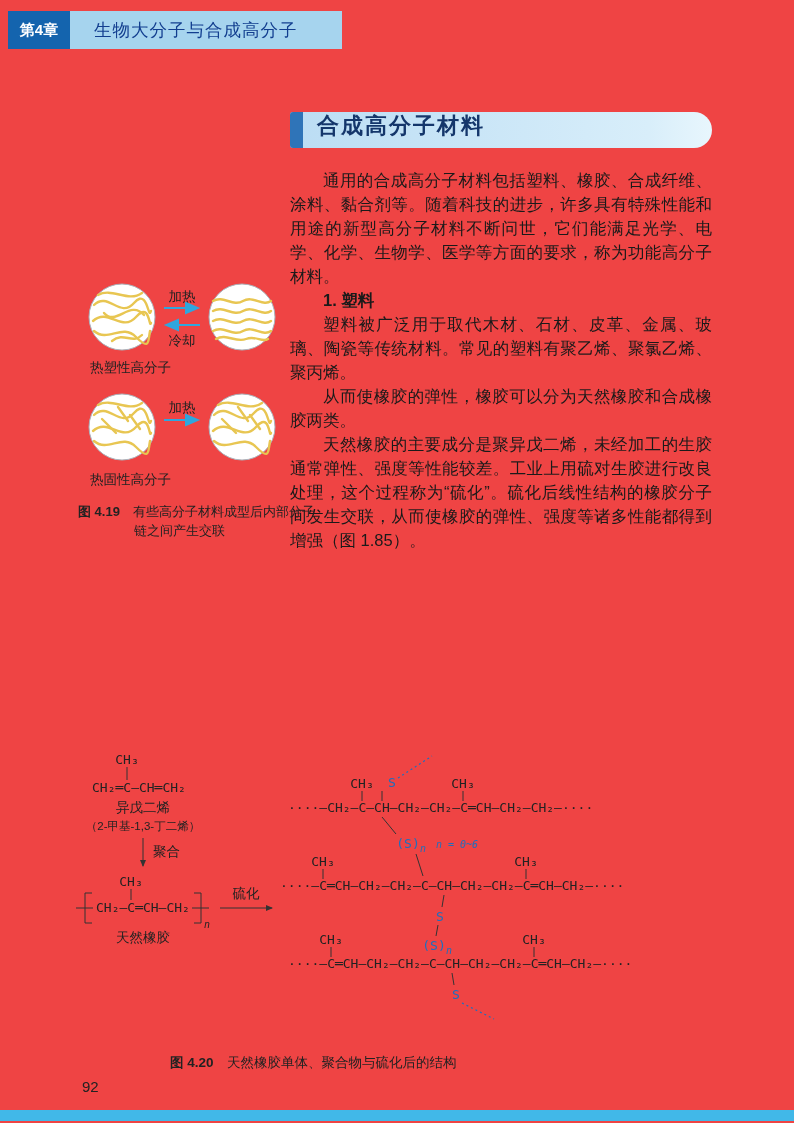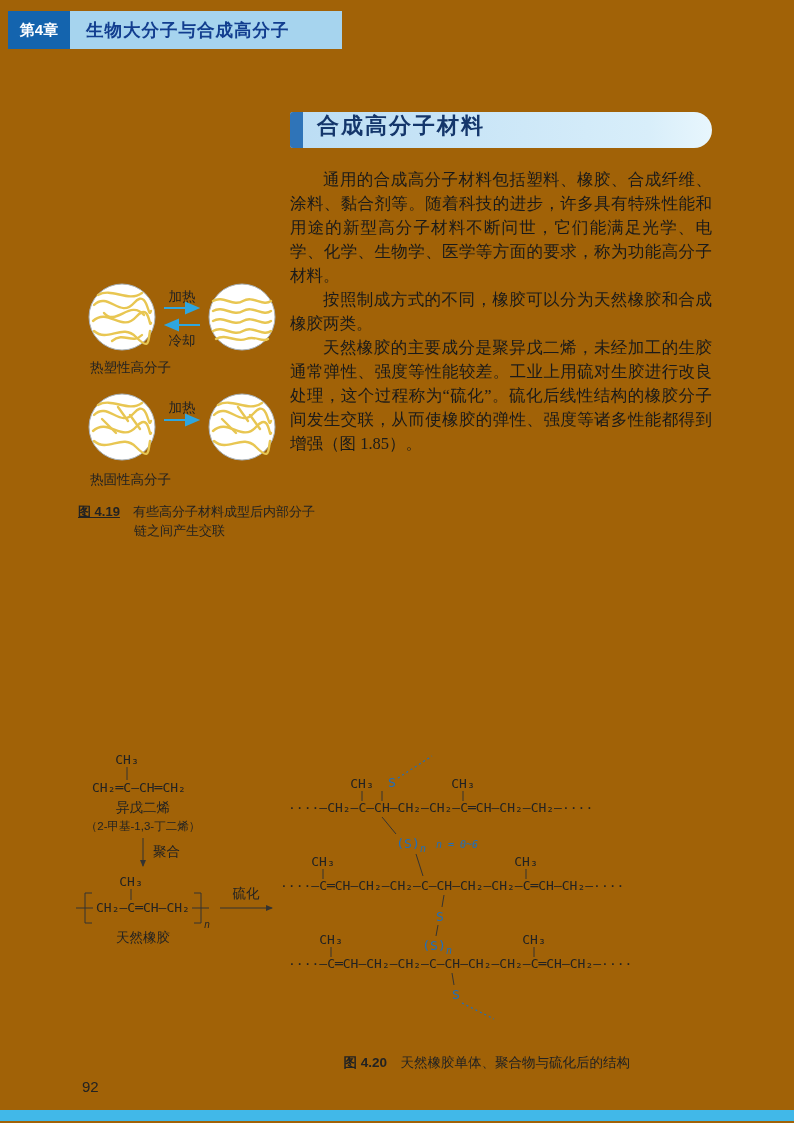--- a/index.html
+++ b/index.html
@@ -1,43 +1,43 @@
 <!DOCTYPE html>
 <html><head>
 <meta charset="utf-8">
 <style>
   html,body{margin:0;padding:0;background:#e9e9e9;}
-  .page{position:relative;width:794px;height:1123px;background:#a16207;overflow:hidden;
+  .page{position:relative;width:794px;height:1123px;background:#ef4444;overflow:hidden;
         font-family:"Liberation Sans",sans-serif;color:#1a1a1a;}
   
   .chapter-bar{position:absolute;left:8px;top:11px;height:38px;display:flex;}
   .chapter-badge{width:62px;height:38px;background:#1464AE;color:#fff;font-weight:bold;
         font-size:15px;display:flex;align-items:center;justify-content:center;}
-  .chapter-title{width:272px;height:38px;background:#A6D4EE;color:#123E8F;font-weight:bold;
-        font-size:17.5px;display:flex;align-items:center;padding-left:16px;box-sizing:border-box;
+  .chapter-title{width:272px;height:38px;background:#A6D4EE;color:#123E8F;font-weight:normal;
+        font-size:17.5px;display:flex;align-items:center;padding-left:24px;box-sizing:border-box;
         letter-spacing:1px;}
   
   .section-box{position:absolute;left:290px;top:112px;width:422px;height:36px;
         background:linear-gradient(90deg,#BBDDF4 0%,#D8EEFA 85%,#E8F6FD 100%);
         border-radius:3px 18px 18px 3px;display:flex;align-items:center;}
   .section-accent{width:13px;height:36px;background:#2F74B8;border-radius:3px 0 0 3px;flex:none;}
   .section-box h1{margin:0 0 8px 14px;font-size:22px;color:#14366B;letter-spacing:2px;}
   
   .main-text{position:absolute;left:290px;top:168px;width:422px;font-size:16.5px;
-        line-height:24px;text-align:justify;font-family:Liberation Serif, serif;}
+        line-height:24px;text-align:justify;}
   .main-text p{margin:0;text-indent:2em;}
   .main-text h3{margin:0;font-size:16.5px;text-indent:2em;font-weight:bold;}
   
   .fig419{position:absolute;left:82px;top:272px;width:205px;}
   .fig419-caption{position:absolute;left:78px;top:489px;width:182px;font-size:13px;
         line-height:19px;padding-left:56px;text-indent:-56px;color:#222;}
-  .fig419-caption b{font-weight:bold;text-decoration:underline;}
+  .fig419-caption b{font-weight:bold;}
   
   .fig420{position:absolute;left:48px;top:742px;}
-  .fig420-caption{position:absolute;left:170px;top:1040px;width:460px;text-align:right;
+  .fig420-caption{position:absolute;left:170px;top:1040px;width:460px;text-align:left;
         font-size:13.5px;color:#222;}
   .fig420-caption b{font-weight:bold;}
   
   .chem{font-family:"DejaVu Sans Mono",monospace;font-size:13px;fill:#222;}
   .chem-small{font-family:"DejaVu Sans Mono",monospace;font-size:10px;fill:#222;}
   .chem-cn{font-family:"Liberation Sans",sans-serif;font-size:13.5px;fill:#222;}
   .chem-cn-sm{font-family:"Liberation Sans",sans-serif;font-size:11.5px;fill:#222;}
   .blue{fill:#1D6FBF;}
   .it{font-style:italic;}
   .bond{stroke:#333;stroke-width:1;fill:none;}
@@ -60,21 +60,23 @@
     <div class="chapter-title">生物大分子与合成高分子</div>
   </header>
 
   <section class="section-box">
     <span class="section-accent"></span>
     <h1>合成高分子材料</h1>
   </section>
 
   <main class="main-text">
     <p>通用的合成高分子材料包括塑料、橡胶、合成纤维、涂料、黏合剂等。随着科技的进步，许多具有特殊性能和用途的新型高分子材料不断问世，它们能满足光学、电学、化学、生物学、医学等方面的要求，称为功能高分子材料。</p>
-    <p>按照制成方式的不同，橡胶可以分为天然橡胶和合成橡胶两类。</p>
+    <h3>1. 塑料</h3>
+    <p>塑料被广泛用于取代木材、石材、皮革、金属、玻璃、陶瓷等传统材料。常见的塑料有聚乙烯、聚氯乙烯、聚丙烯。</p>
+    <p>从而使橡胶的弹性，橡胶可以分为天然橡胶和合成橡胶两类。</p>
     <p>天然橡胶的主要成分是聚异戊二烯，未经加工的生胶通常弹性、强度等性能较差。工业上用硫对生胶进行改良处理，这个过程称为“硫化”。硫化后线性结构的橡胶分子间发生交联，从而使橡胶的弹性、强度等诸多性能都得到增强（图 1.85）。</p>
   </main>
 
   <div class="fig419">
     <svg width="205" height="218" viewBox="0 0 205 218">
       <defs>
         <marker id="ab" markerWidth="8" markerHeight="8" refX="6" refY="3" orient="auto">
           <path d="M0,0 L7,3 L0,6 Z" fill="#2FA6DE"></path>
         </marker>
         <g id="tangle">

